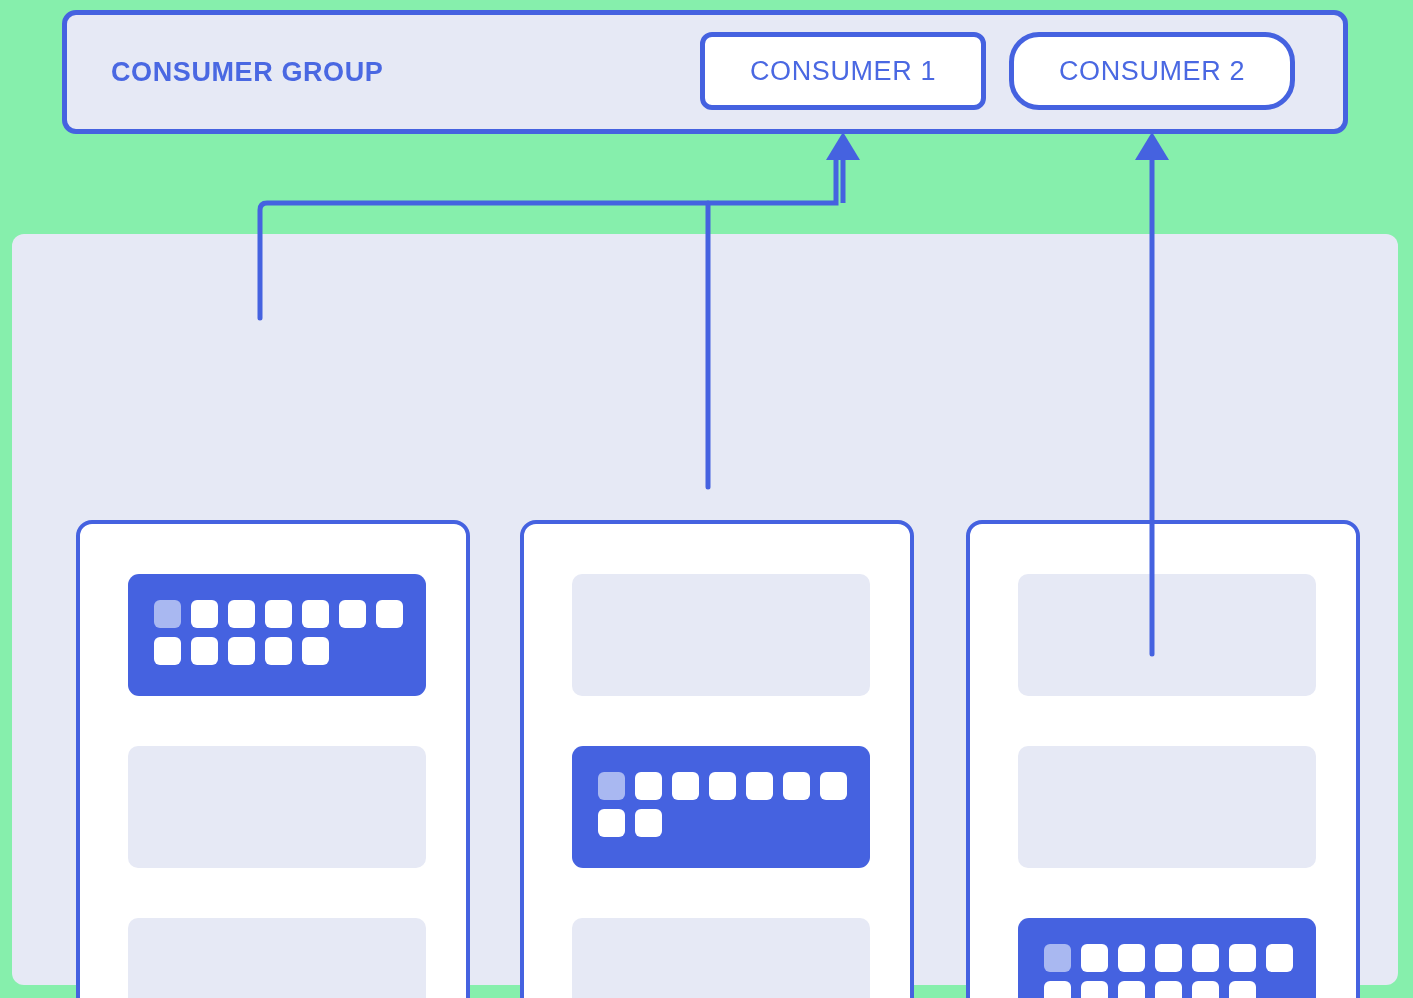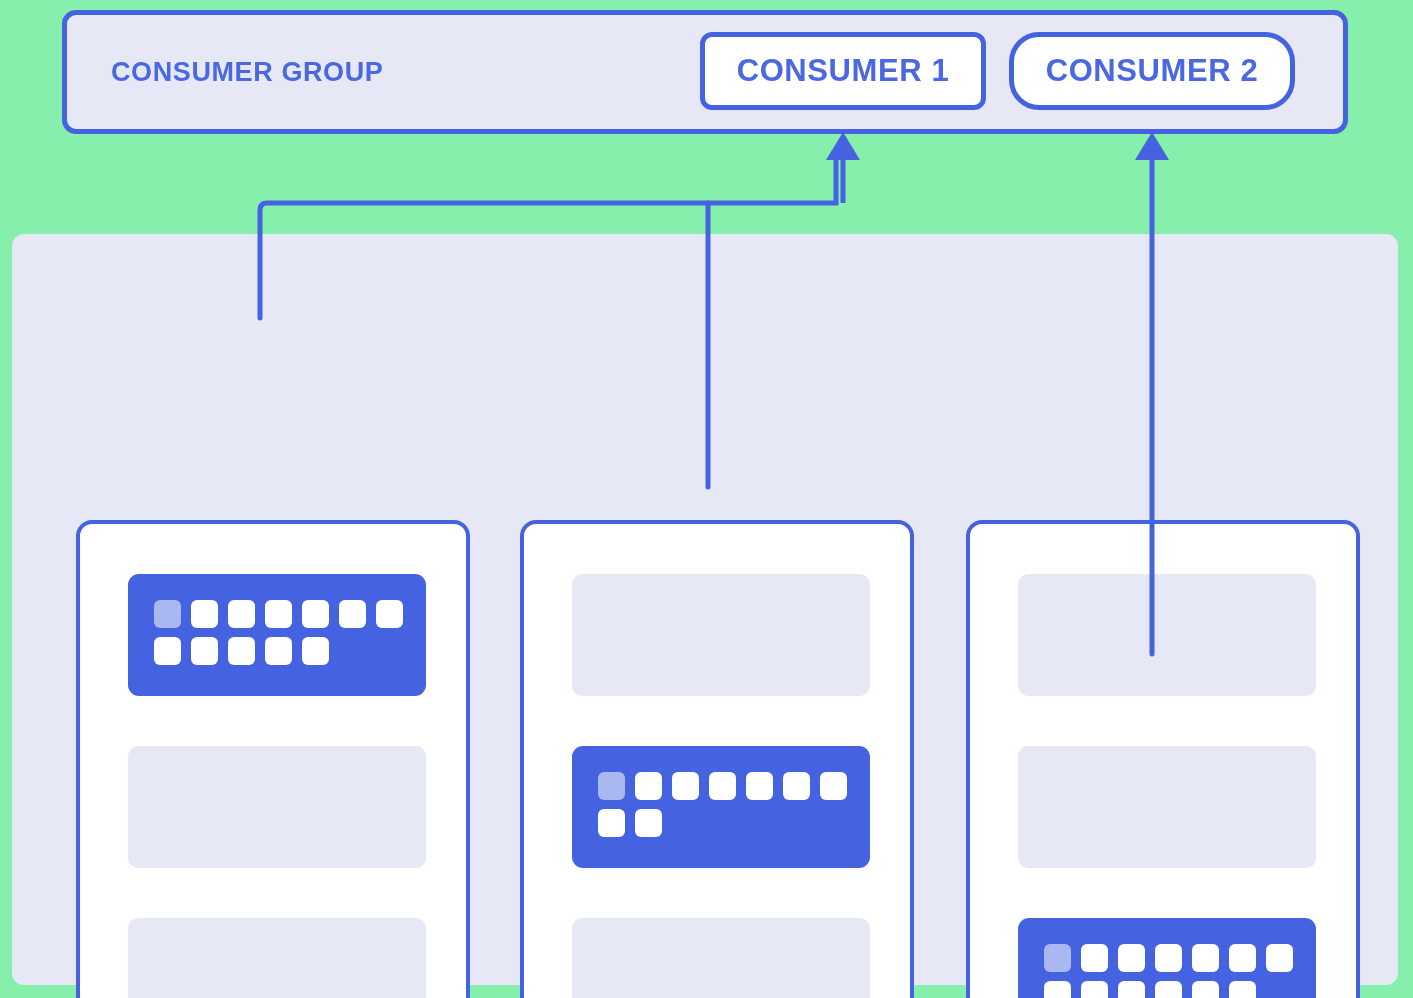--- a/index.html
+++ b/index.html
@@ -50,22 +50,22 @@
     box-sizing: border-box;
     background: #ffffff;
     border: 5px solid #4562e0;
     border-radius: 12px;
     display: flex;
     align-items: center;
     justify-content: center;
   }
   .consumer-chip span {
     color: #4a68e2;
-    font-size: 31px;
-    font-weight: bold;
+    font-size: 27px;
+    font-weight: normal;
     letter-spacing: 0.6px;
     white-space: nowrap;
   }
   #consumer-1 { left: 700px; width: 286px; }
   #consumer-2 { left: 1009px; width: 286px; border-radius: 30px; }
 
   
   .partitions-container {
     position: absolute;
     left: 12px;

